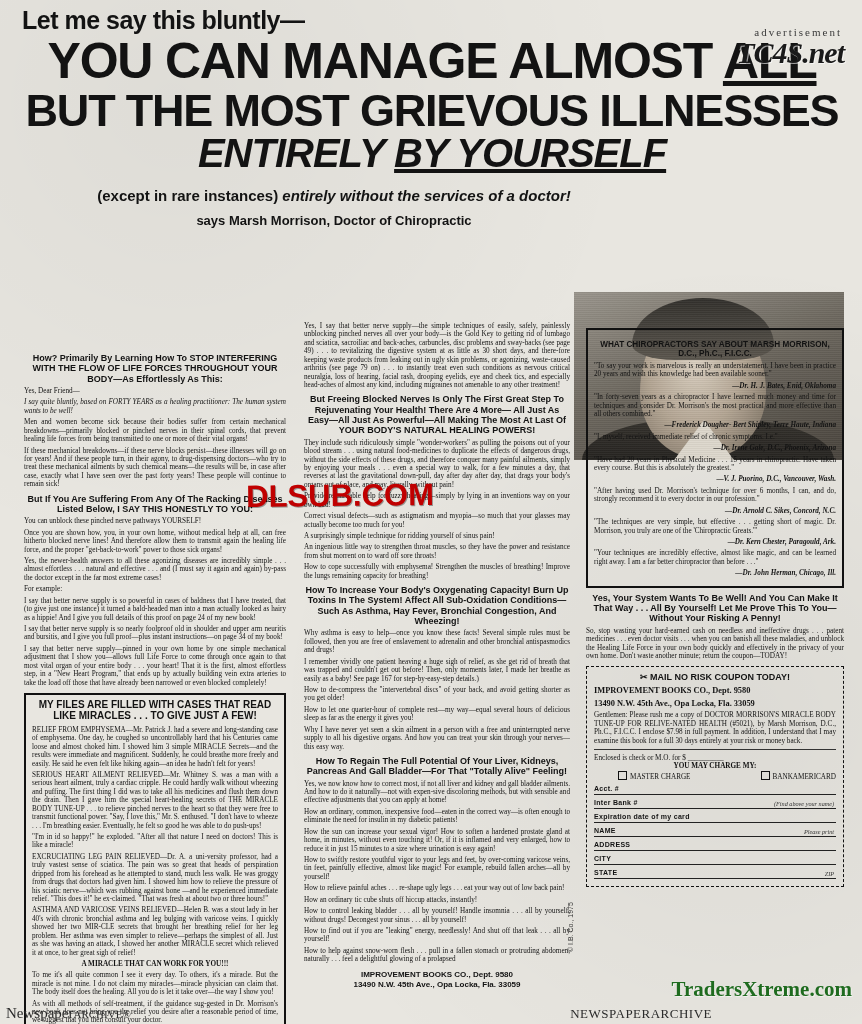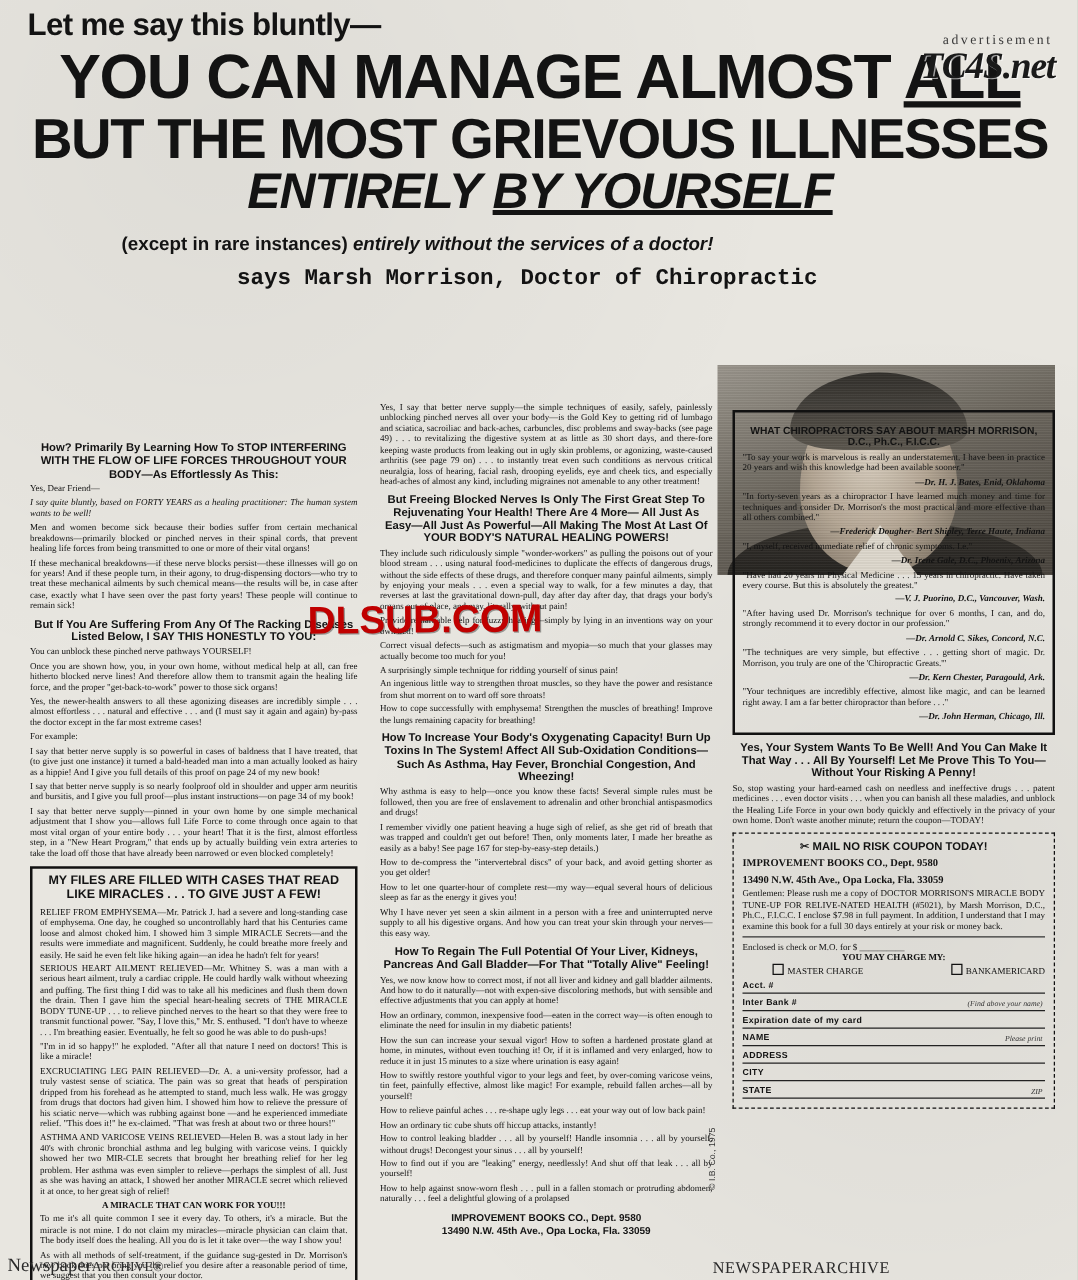--- a/index.html
+++ b/index.html
@@ -27,22 +27,22 @@
   .hl1{font-size:50px;margin-top:2px;}
   .hl2{font-size:45px;margin-top:4px;}
   .hl3{font-style:italic;font-size:40px;margin-top:2px;letter-spacing:-1px;}
   .u{text-decoration:underline;}
   .subhead{
     font-family:"Liberation Sans",sans-serif;font-weight:bold;font-size:15px;
     text-align:center;margin-top:14px;line-height:1.25;width:640px;
   }
   .subhead .ital{font-style:italic;}
   .says{
-    font-family:Liberation Mono, monospace;font-weight:bold;font-size:18px;
-    text-align:right;margin-top:8px;width:640px;
+    font-family:Liberation Sans, sans-serif;font-weight:bold;font-size:13px;
+    text-align:center;margin-top:8px;width:640px;
   }
 
   
   .tc4s{
     position:absolute;right:6px;top:8px;
     font-family:"Liberation Serif",serif;font-weight:bold;font-style:italic;
     font-size:30px;color:#1a1a1a;letter-spacing:-1px;
     text-shadow:1px 1px 0 rgba(255,255,255,0.6);
     margin-top:22px;
   }
@@ -327,17 +327,18 @@
             <span class="lbl">STATE</span>
             <span class="hint">ZIP</span>
           </div>
         </div>
       </div>
     </div>
 
     <div class="sidecode">© I.B. Co., 1975</div>
   </div>
 
+  <div class="traders">TradersXtreme.com</div>
   <div class="na-left">
     <span>Newspaper</span><span class="small">ARCHIVE</span><span class="small">®</span>
   </div>
   <div class="na-right">NEWSPAPERARCHIVE</div>
 </div>
 
 </body></html>

